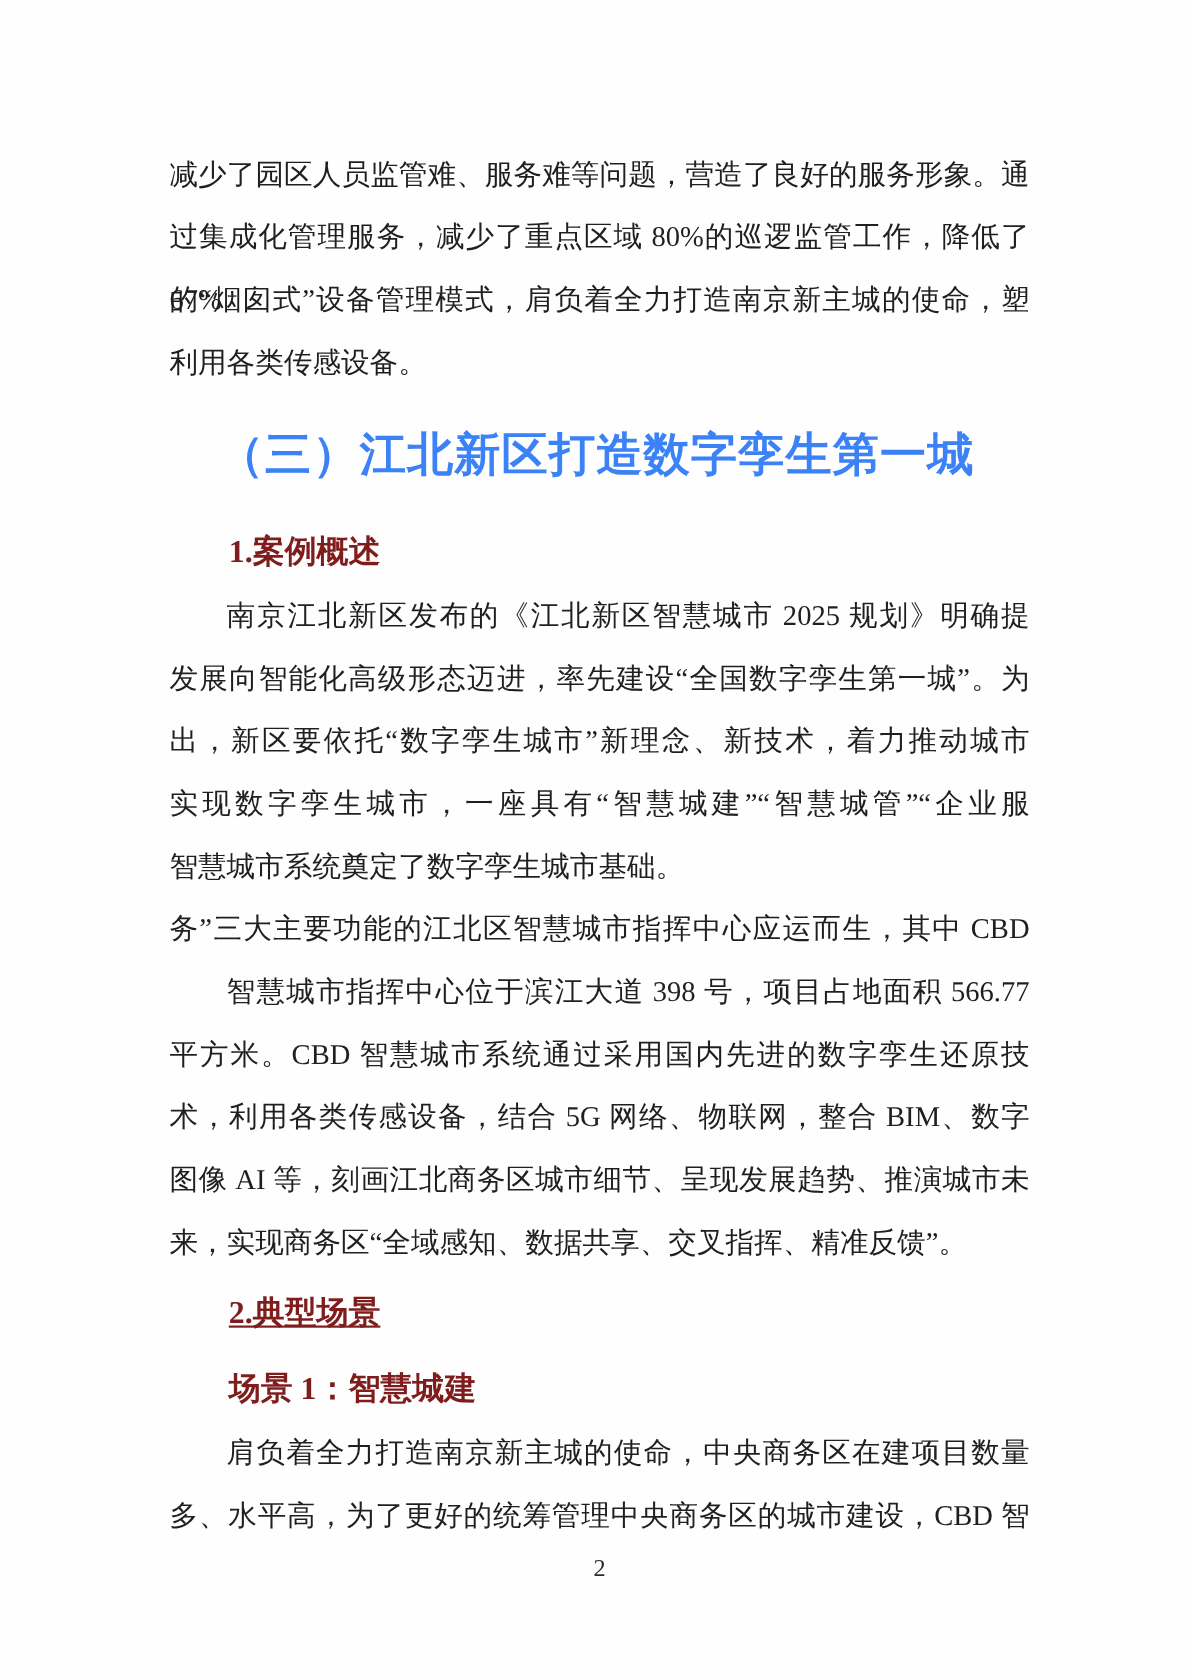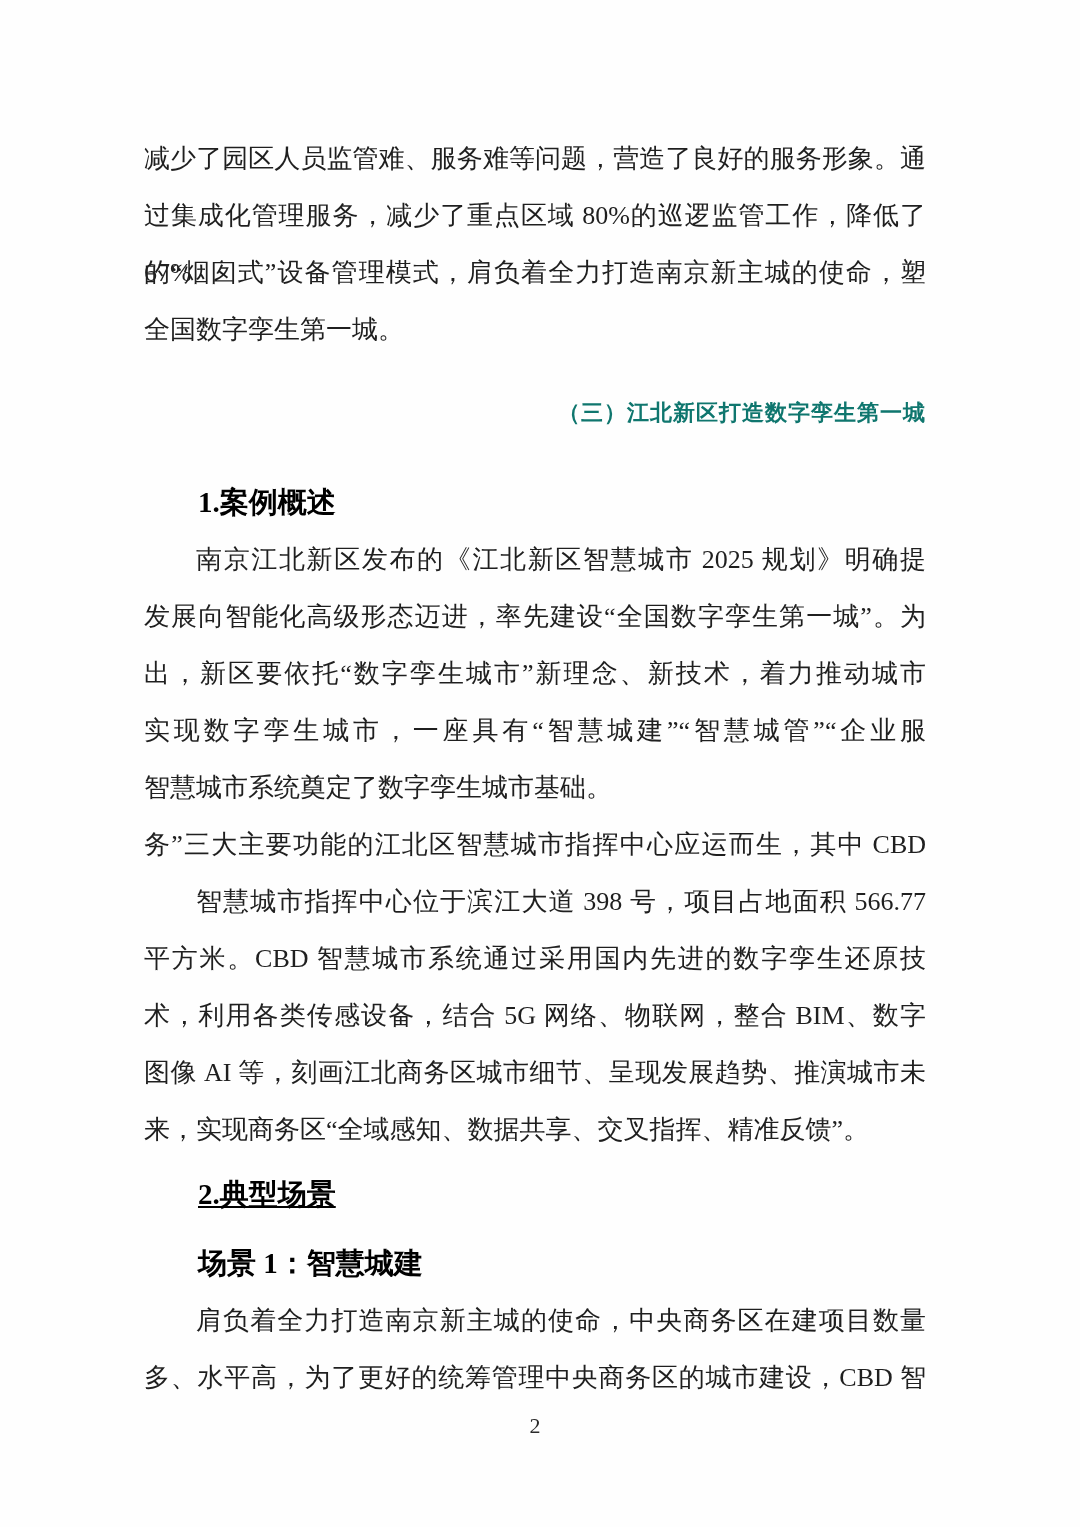--- a/index.html
+++ b/index.html
@@ -11,21 +11,21 @@
     position: relative;
     width: 1080px;
     height: 1527px;
     background: #fefefe;
     color: #1f1f1f;
     font-family: "Liberation Serif", "DejaVu Serif", serif;
     overflow: hidden;
   }
   .content {
     position: absolute;
-    left: 144px;
+    left: 154px;
     top: 0;
     width: 782px;
   }
   .para { margin: 0; padding: 0; }
 
   .line {
     height: 57px;
     line-height: 57px;
     font-size: 26px;
     text-align: justify;
@@ -35,35 +35,34 @@
   .line.last { text-align-last: left; }
   .line.indent { text-indent: 52px; }
 
   .p-continued { margin-top: 130px; }
 
   .section-heading {
     margin: 26px 0 0 0;
     height: 57px;
     line-height: 57px;
     padding-left: 44px;
-    font-size: 22px;
+    font-size: 42px;
     font-weight: bold;
     letter-spacing: 1px;
-    color: #0f766e;
+    color: #3b82f6;
     font-family: "Liberation Sans", "DejaVu Sans", sans-serif;
-    text-align: right;
   }
 
   .sub-heading {
     height: 57px;
     line-height: 57px;
     font-size: 29px;
     font-weight: bold;
     text-indent: 54px;
-    color: #000000;
+    color: #7f1d1d;
     font-family: "Liberation Serif", "DejaVu Serif", serif;
     margin: 0;
   }
   .sub-heading.sub1 { margin-top: 33px; }
   .sub-heading.sub2 { margin-top: 8px; text-decoration: underline; }
   .sub-heading.sub3 { margin-top: 12px; }
 
   .page-number {
     margin-top: 5px;
     height: 30px;
@@ -76,21 +75,21 @@
 </head>
 <body>
 
 <div class="page">
   <div class="content">
 
     <div class="para p-continued">
       <div class="line">减少了园区人员监管难、服务难等问题，营造了良好的服务形象。通</div>
       <div class="line">过集成化管理服务，减少了重点区域 80%的巡逻监管工作，降低了 67%</div>
       <div class="line">的“烟囱式”设备管理模式，肩负着全力打造南京新主城的使命，塑</div>
-      <div class="line last">全国数字孪生第一城。</div>
+      <div class="line last">利用各类传感设备。</div>
     </div>
 
     <h2 class="section-heading">（三）江北新区打造数字孪生第一城</h2>
 
     <h3 class="sub-heading sub1">1.案例概述</h3>
 
     <div class="para">
       <div class="line indent">南京江北新区发布的《江北新区智慧城市 2025 规划》明确提</div>
       <div class="line">发展向智能化高级形态迈进，率先建设“全国数字孪生第一城”。为</div>
       <div class="line">出，新区要依托“数字孪生城市”新理念、新技术，着力推动城市</div>

